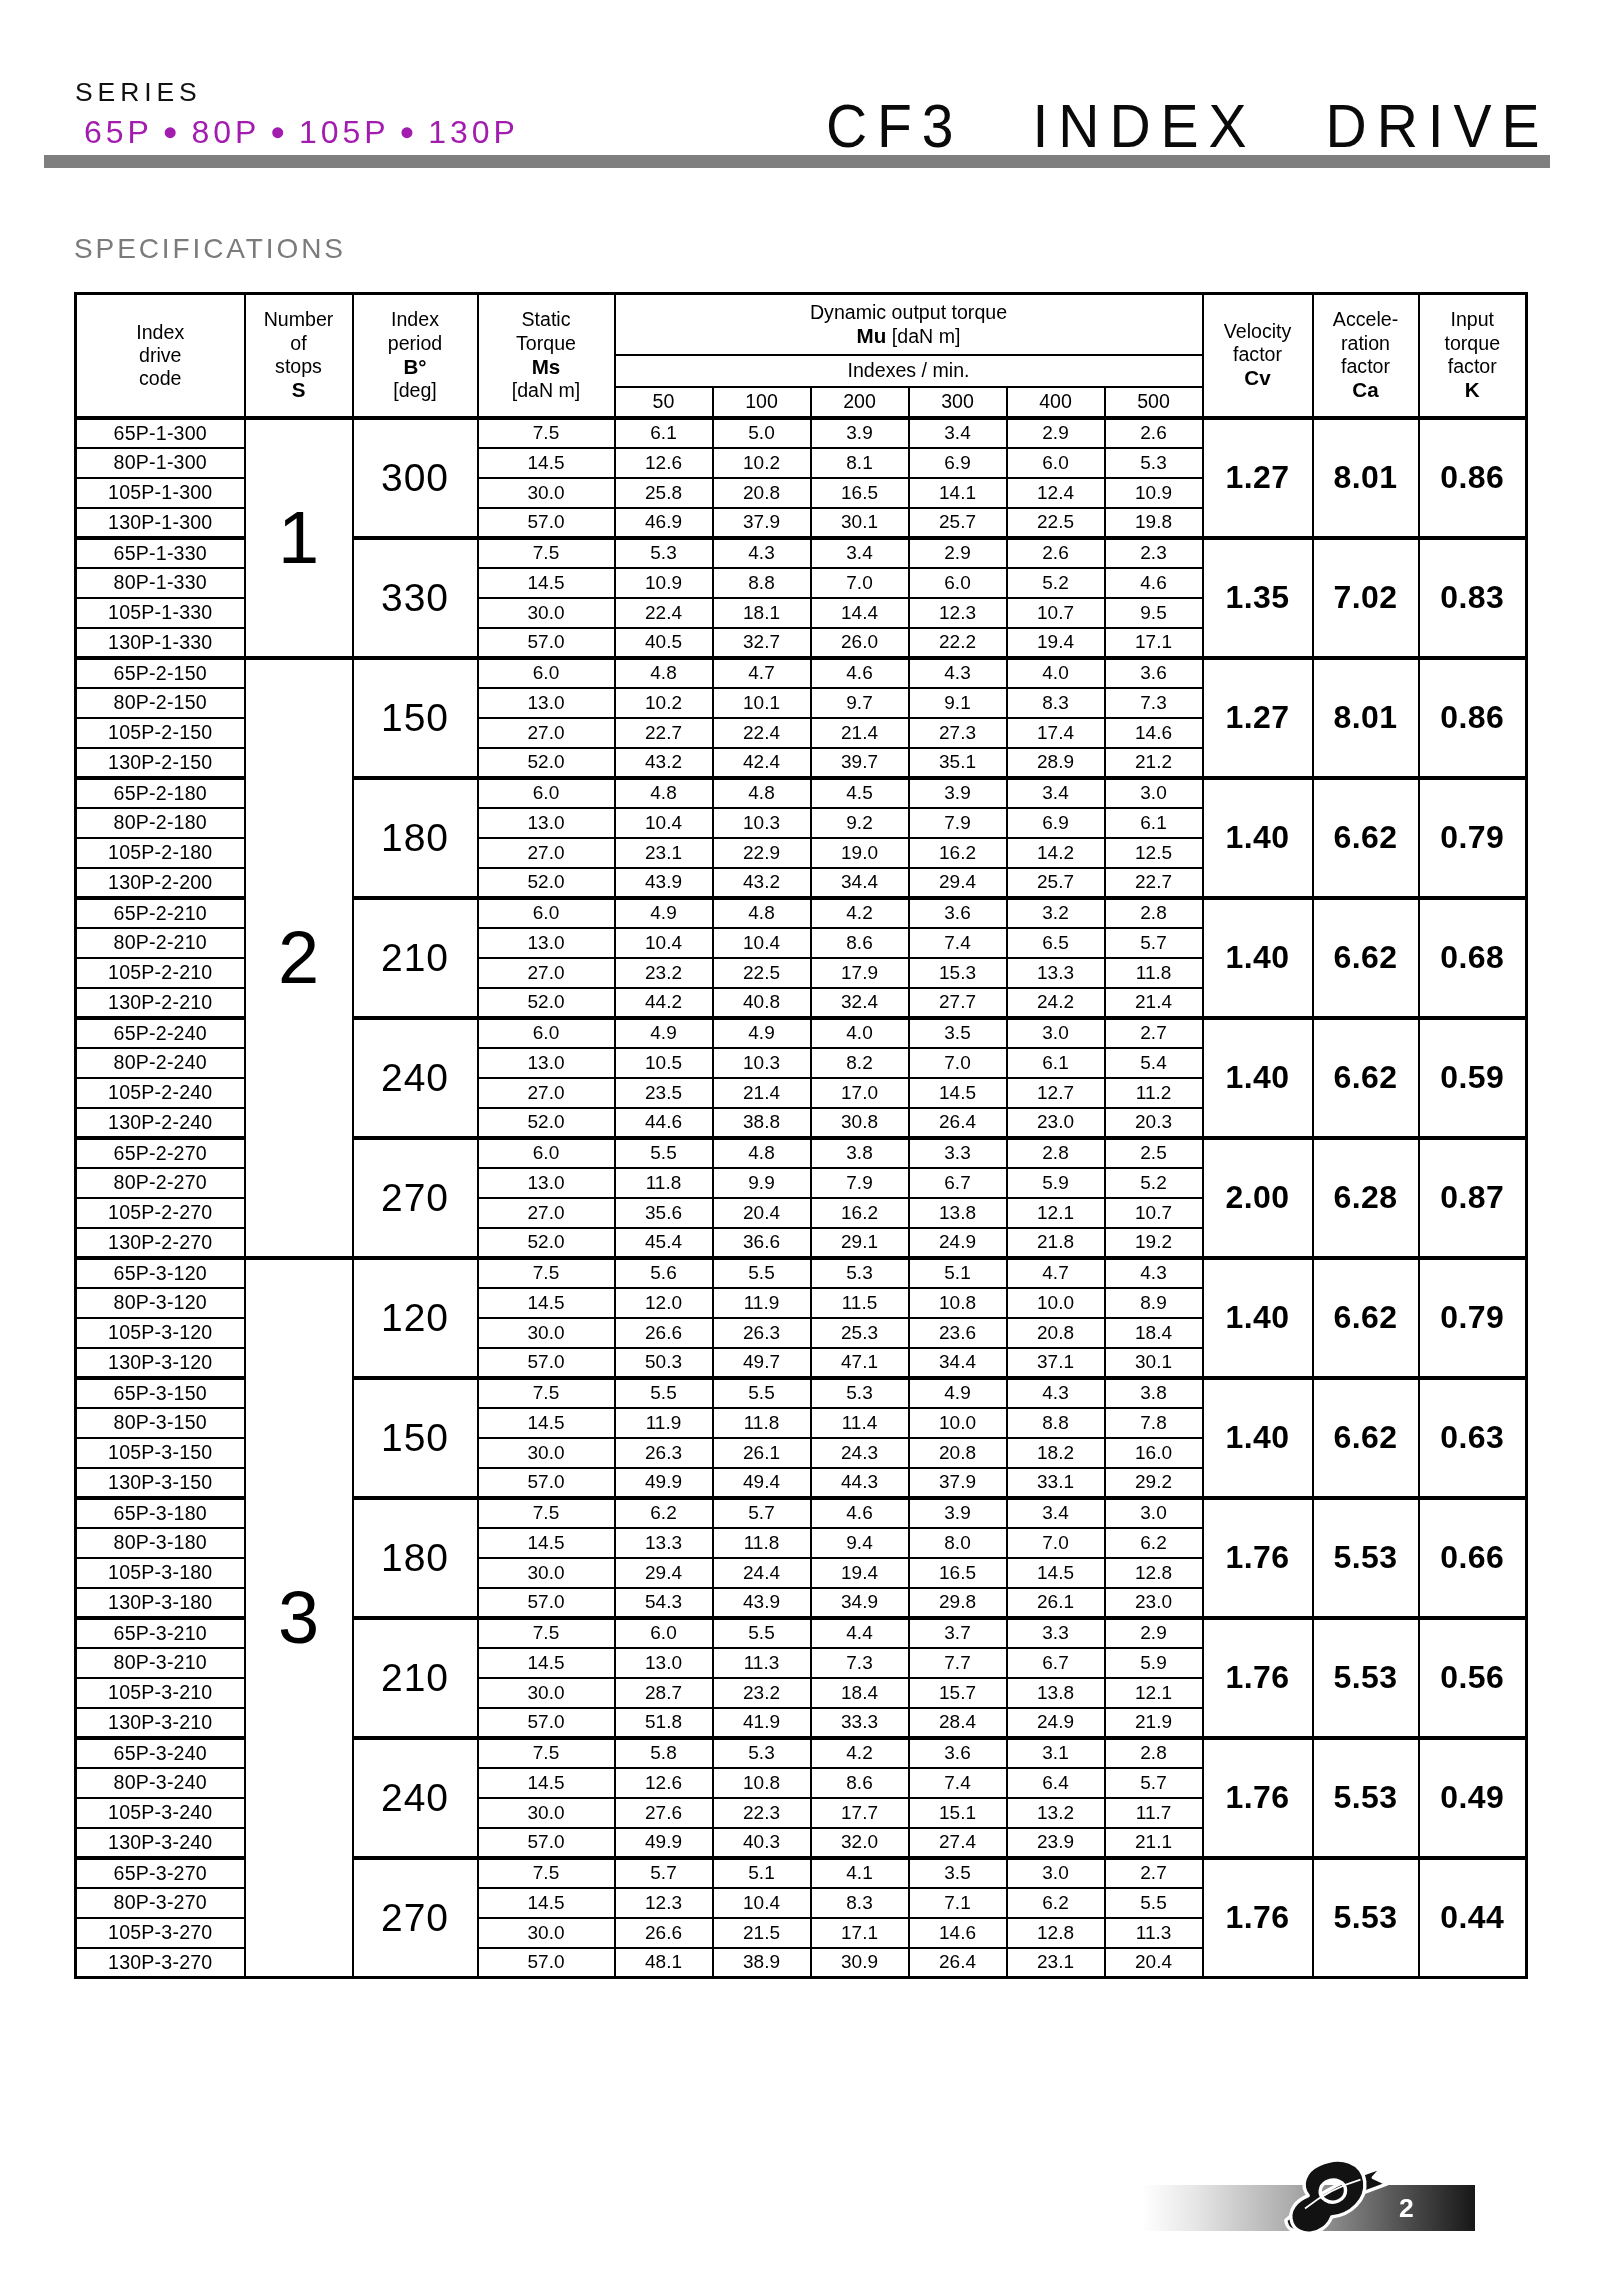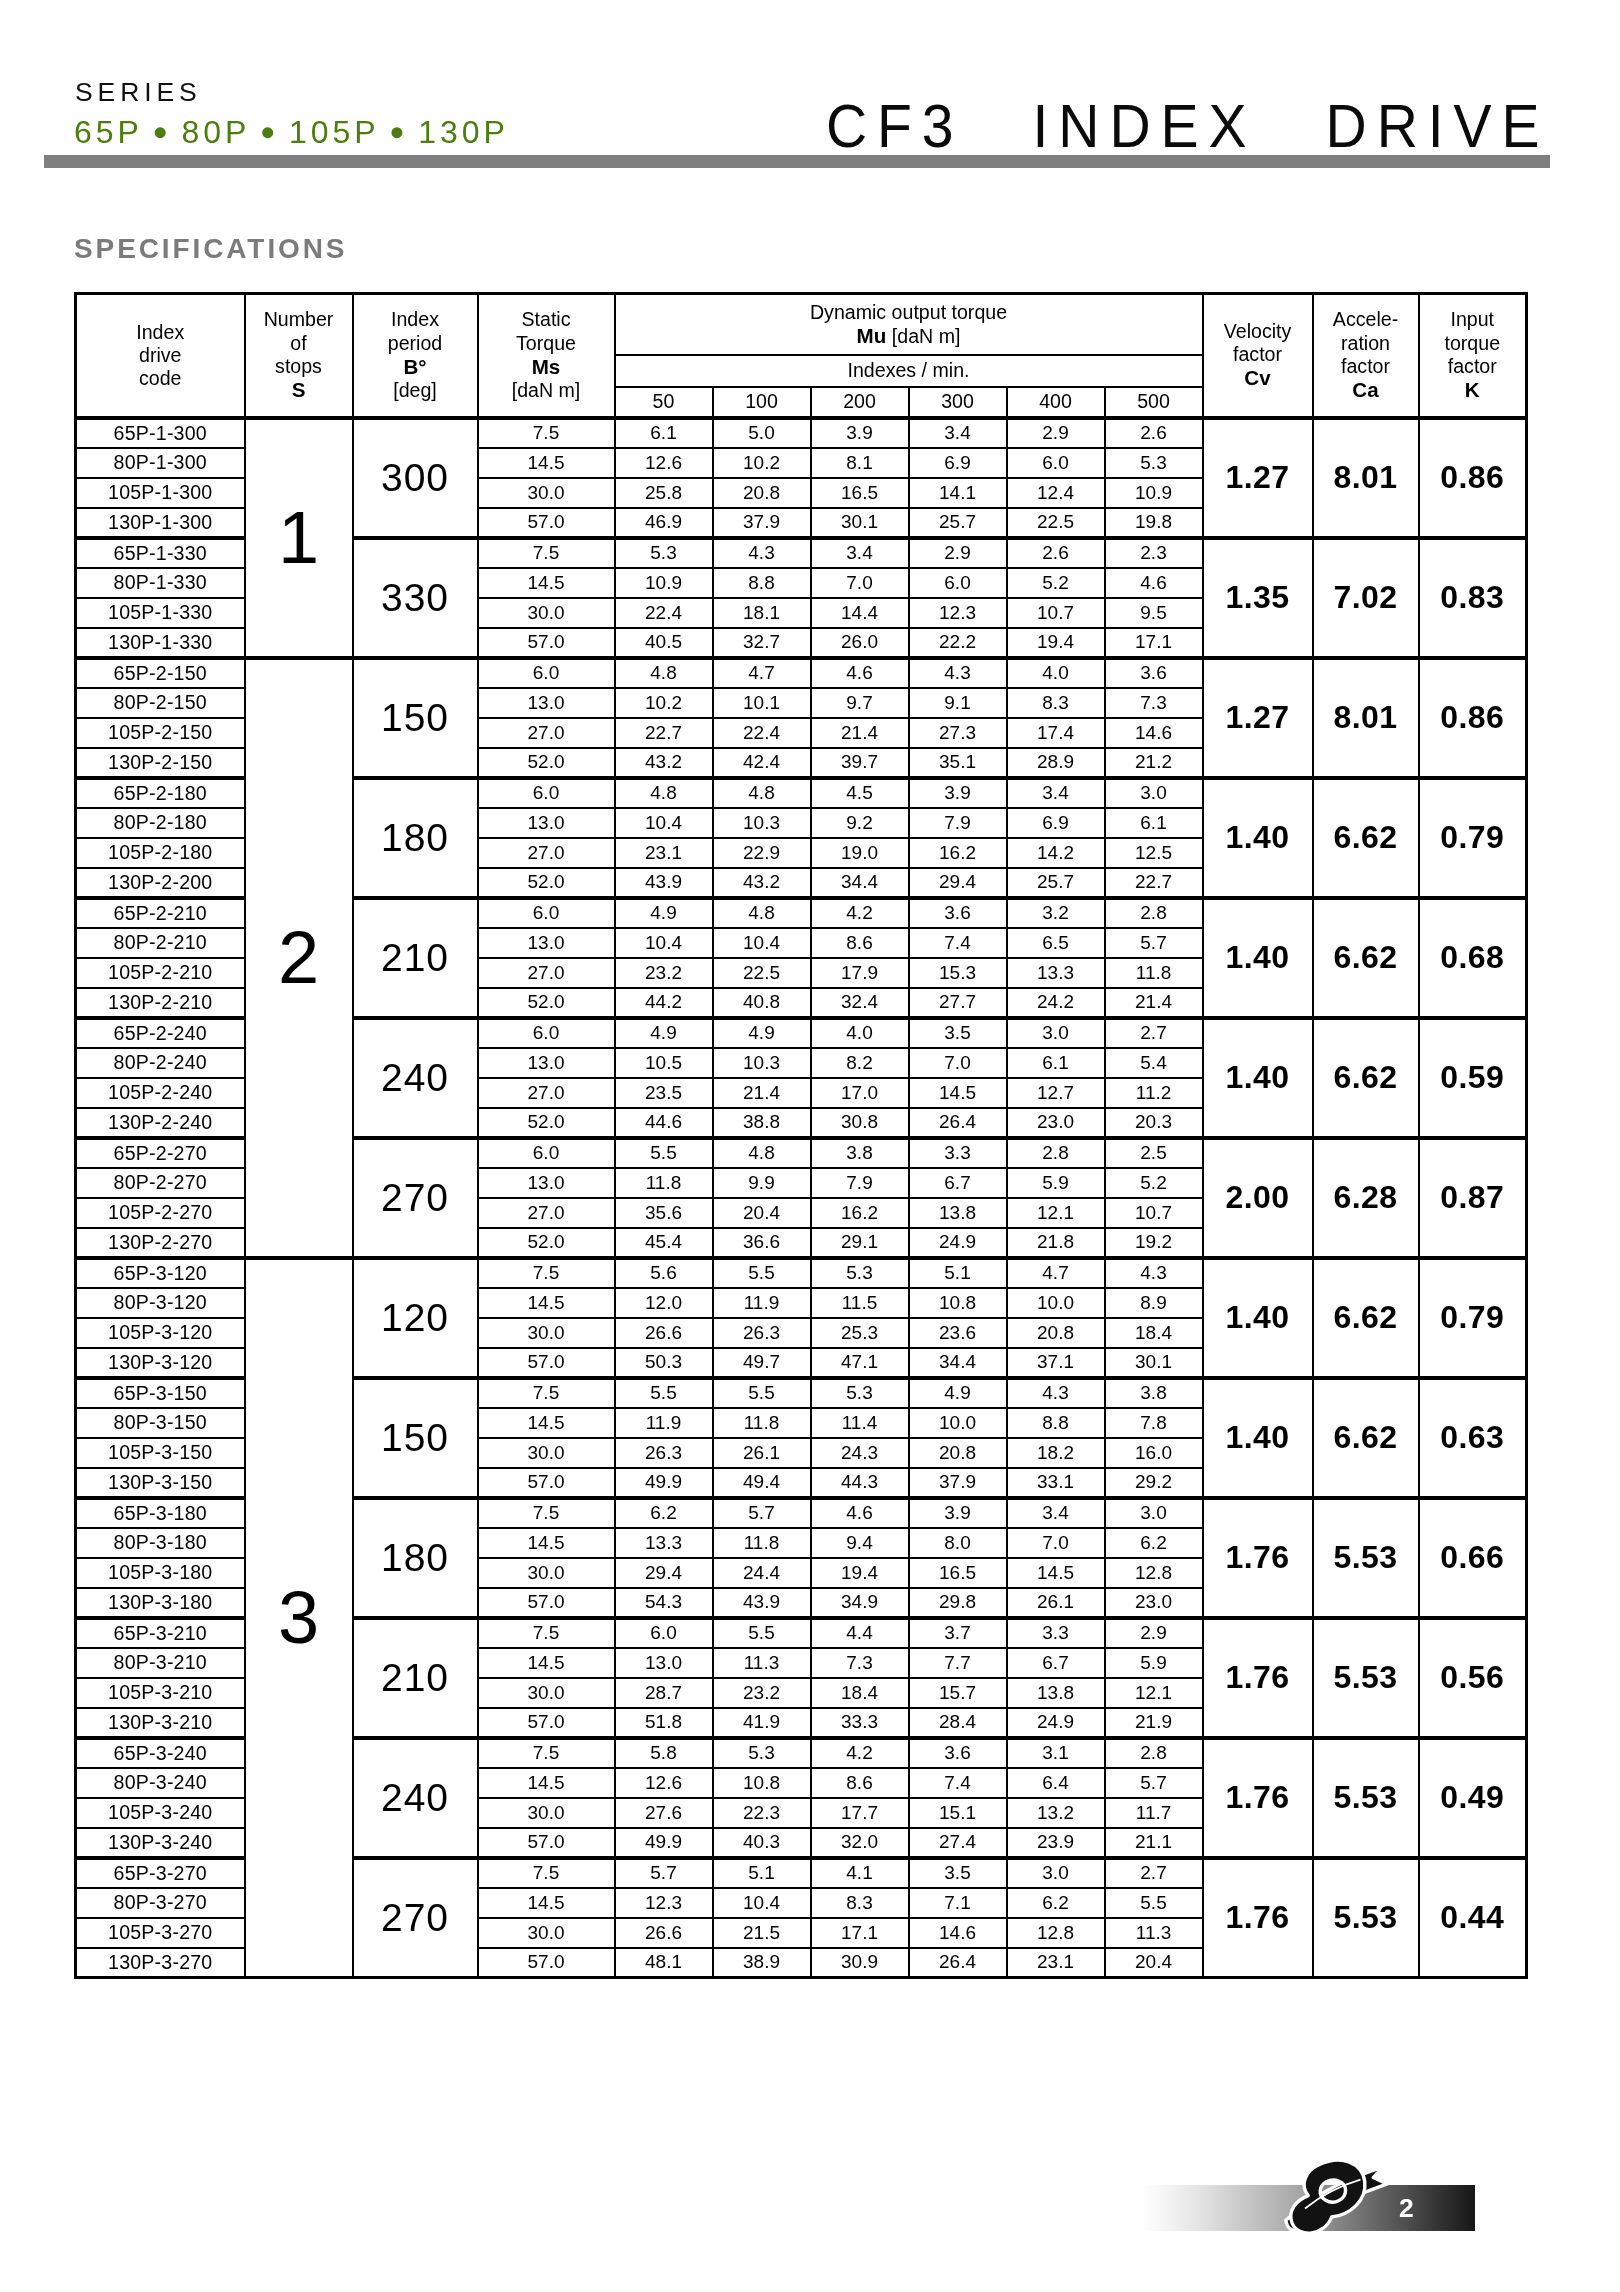--- a/index.html
+++ b/index.html
@@ -10,36 +10,36 @@
     font-family:"Liberation Sans", sans-serif;
     overflow:hidden;
   }
 
   
   .series-label {
     position:absolute; left:75px; top:77px;
     font-size:26.5px; letter-spacing:4.9px; color:#111;
   }
   .series-models {
-    position:absolute; left:74px; top:114px;
-    font-size:32px; letter-spacing:3.9px; color:#4d7c0f; white-space:nowrap;
+    position:absolute; left:84px; top:114px;
+    font-size:32px; letter-spacing:3.9px; color:#a21caf; white-space:nowrap;
   }
   .series-models .dot { font-size:25.5px; padding:0 9.8px; position:relative; top:-2.9px; }
   .page-title {
     position:absolute; right:70px; top:90px;
     font-size:62px; letter-spacing:10.8px; word-spacing:47px; white-space:nowrap;
     transform:scaleX(0.92); transform-origin:right center; color:#0a0a0a;
   }
   .header-divider-bar {
     position:absolute; left:44px; top:155px; width:1506px; height:12.7px;
     background:#7f7f7f;
   }
   .section-heading {
     position:absolute; left:74px; top:233px;
-    font-size:28px; font-weight:bold; letter-spacing:2.9px; color:#7b7b7b;
+    font-size:28px; font-weight:normal; letter-spacing:2.9px; color:#7b7b7b;
   }
 
   
   .spec-table-wrap { position:absolute; left:74px; top:292px; }
   table.spec {
     border-collapse:collapse; table-layout:fixed; width:1451px;
     border:3.9px solid #000;
   }
   table.spec th, table.spec td {
     border:2.9px solid #000; text-align:center; vertical-align:middle;

